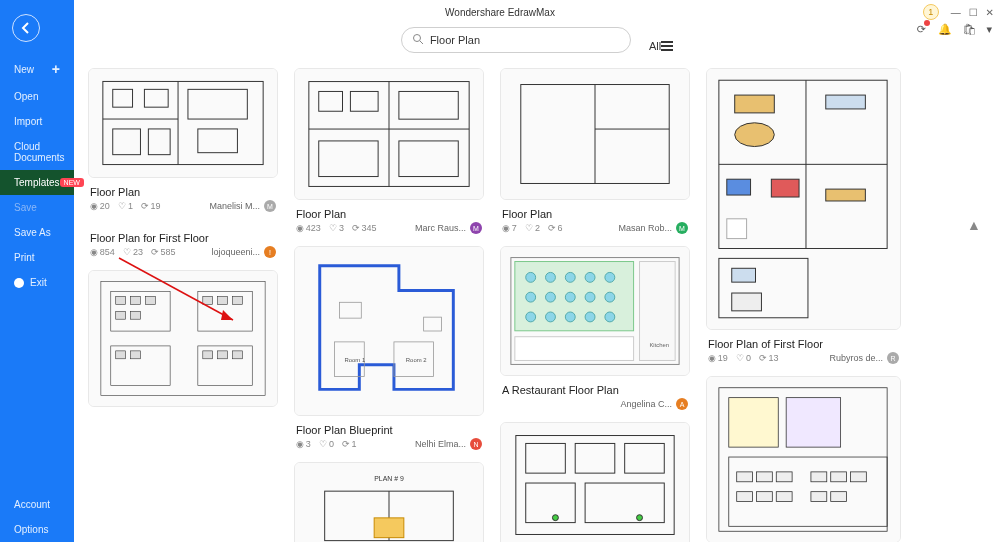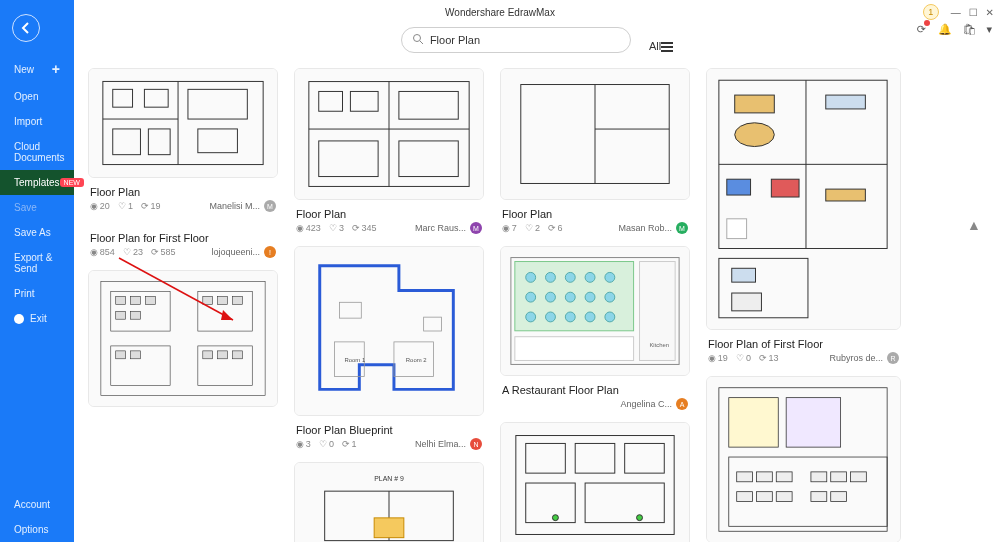--- a/index.html
+++ b/index.html
@@ -18,21 +18,21 @@
 .side-item.disabled { color: #8bb7f7; }
 .side-item.sel { background: #14532d; color: #fff; }
 .new-badge { background: #ff4554; color: #fff; font-size: 7px; padding: 1px 4px; border-radius: 3px; }
 .plus-ic { font-size: 14px; font-weight: bold; }
 .side-spacer { flex: 1; }
 
 .main { flex: 1; display: flex; flex-direction: column; overflow: hidden; }
 .searchbar-row { height: 56px; display: flex; align-items: center; justify-content: center; gap: 18px; margin-top: 12px; }
 .search { width: 230px; height: 26px; border: 1px solid #cfcfcf; border-radius: 13px; display: flex; align-items: center; padding: 0 10px; gap: 6px; color: #666; font-size: 11px; }
 .search input { border: none; outline: none; flex: 1; font-size: 11px; color: #333; }
-.all-btn { font-size: 11px; color: #333; display: flex; align-items: flex-end; cursor: pointer; margin-top: 12px; }
+.all-btn { font-size: 11px; color: #333; display: flex; align-items: center; cursor: pointer; margin-top: 12px; }
 .menu-bars { display: inline-block; width: 12px; height: 10px; border-top: 2px solid #333; border-bottom: 2px solid #333; position: relative; }
 .menu-bars::before { content: ""; position: absolute; top: 2px; left: 0; right: 0; border-top: 2px solid #333; }
 
 .grid-wrap { flex: 1; overflow: hidden; padding: 0 14px 0 14px; }
 .columns { display: flex; gap: 16px; }
 .col { display: flex; flex-direction: column; gap: 10px; }
 .col.c1, .col.c2, .col.c3 { width: 190px; }
 .col.c4 { width: 195px; }
 
 .card { background: #fff; border: 1px solid #e8e8e8; border-radius: 6px; overflow: hidden; cursor: pointer; }
@@ -104,23 +104,20 @@
       </div>
     <div class="side-item sel">
       <span>Templates</span>
       <span class="new-badge">NEW</span>
     </div>
     <div class="side-item disabled">
         <span>Save</span>
       </div>
     <div class="side-item">
         <span>Save As</span>
-      </div>
-    <div class="side-item">
-        <span>Export &amp; Send</span>
       </div>
     <div class="side-item">
         <span>Print</span>
       </div>
     <div class="side-item">
       <span style="display:flex;gap:6px;align-items:center">
           <span style="width:10px;height:10px;border-radius:50%;background:#fff;display:inline-block"></span>
           <span>Exit</span>
         </span>
     </div>

